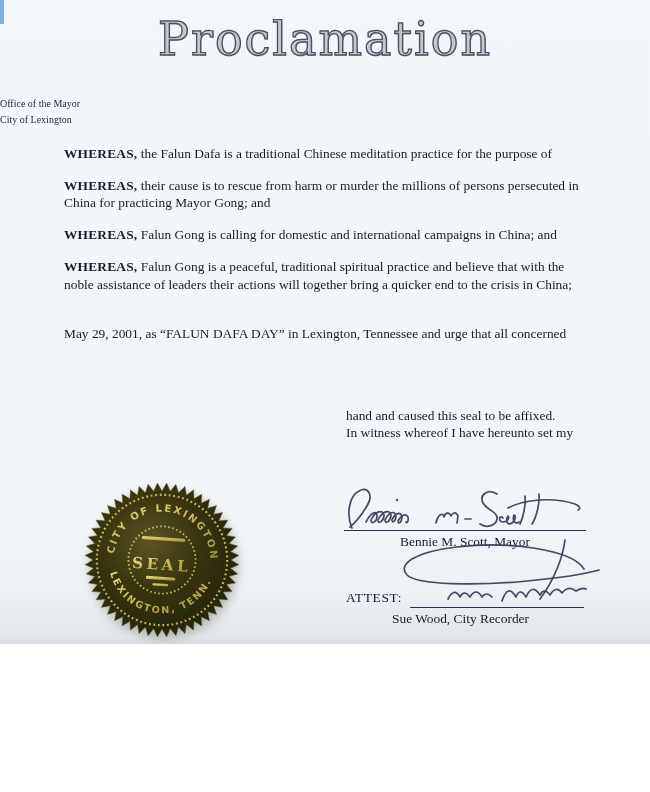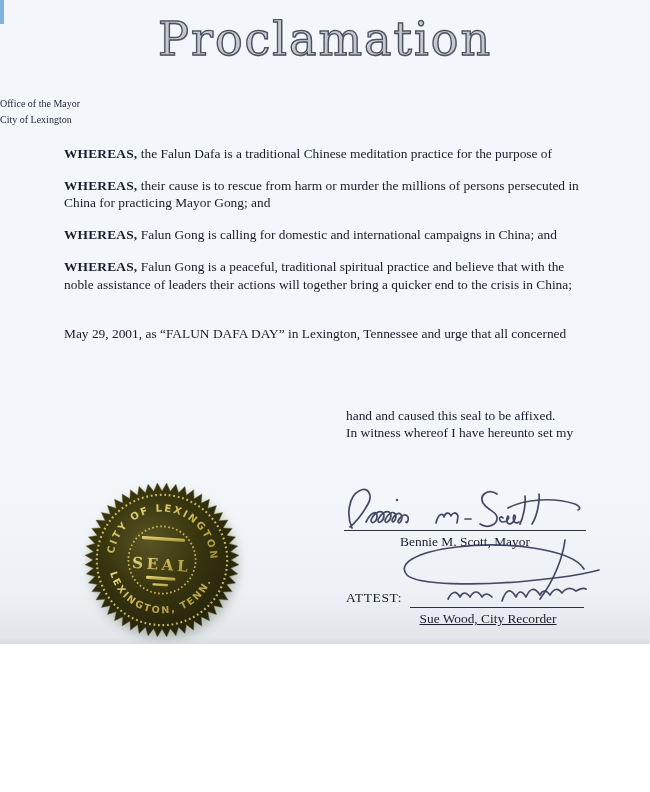--- a/index.html
+++ b/index.html
@@ -84,22 +84,22 @@
     line-height: 17px; white-space: nowrap;
   }
   .attest-line {
     position: relative; flex: 1; margin-left: 8px;
     border-bottom: 1.3px solid #2c3144; height: 100%;
   }
   .attest-line svg {
     position: absolute; left: -24px; bottom: -6px; overflow: visible;
   }
   .attest-label {
-    margin-top: 3px; padding-left: 46px; text-align: center;
-    font-size: 13.4px; color: #151d2c; white-space: nowrap; text-decoration: underline;
+    margin-top: 3px; padding-left: 46px; text-align: left;
+    font-size: 13.4px; color: #151d2c; white-space: nowrap;
   }
 
   .ink { stroke: #343b57; stroke-width: 1.7; fill: none;
          stroke-linecap: round; stroke-linejoin: round; opacity: .92; }
 </style>
 </head>
 <body>
 
 <div class="page">
 

